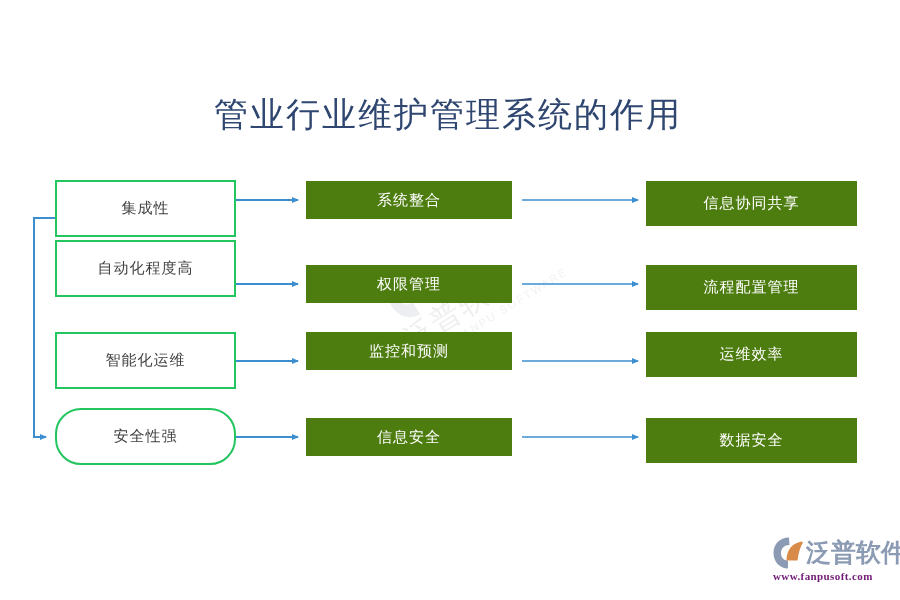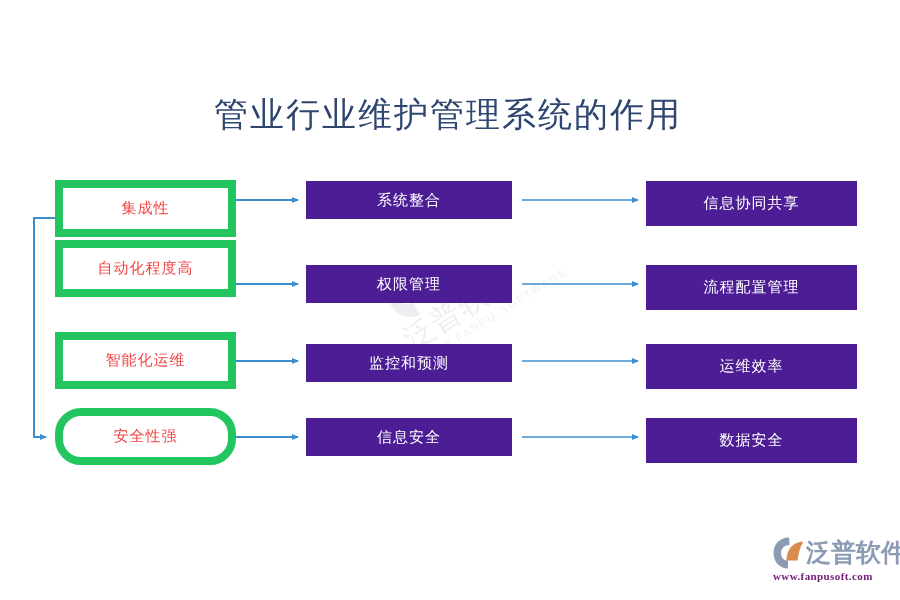--- a/index.html
+++ b/index.html
@@ -71,47 +71,47 @@
   .node {
     position: absolute;
     box-sizing: border-box;
     display: flex;
     align-items: center;
     justify-content: center;
     white-space: nowrap;
   }
   .node.outline {
     background: #ffffff;
-    border: 8px solid #22c55e;
-    color: #ef4444;
+    border: 2px solid #22c55e;
+    color: #404040;
     font-size: 15px;
     letter-spacing: 1px;
     text-align: right;
   }
   .node.filled {
-    background: #4c1d95;
+    background: #4d7c0f;
     color: #ffffff;
     font-size: 15px;
     letter-spacing: 1px;
     border: none;
   }
 
   
   .col-left   { left: 55px;  width: 181px; height: 57px; }
   .col-mid    { left: 306px; width: 206px; height: 38px; }
   .col-right  { left: 646px; width: 211px; height: 45px; }
 
   .row1-left  { top: 180px; }
   .row2-left  { top: 240px; }
   .row3-left  { top: 332px; }
   .row4-left  { top: 408px; border-radius: 26px; }
 
   .row1-bar   { top: 181px; }
   .row2-bar   { top: 265px; }
-  .row3-bar   { top: 344px; }
+  .row3-bar   { top: 332px; }
   .row4-bar   { top: 418px; }
 
   
   #connectors {
     position: absolute;
     left: 0;
     top: 0;
     width: 900px;
     height: 600px;
     pointer-events: none;

